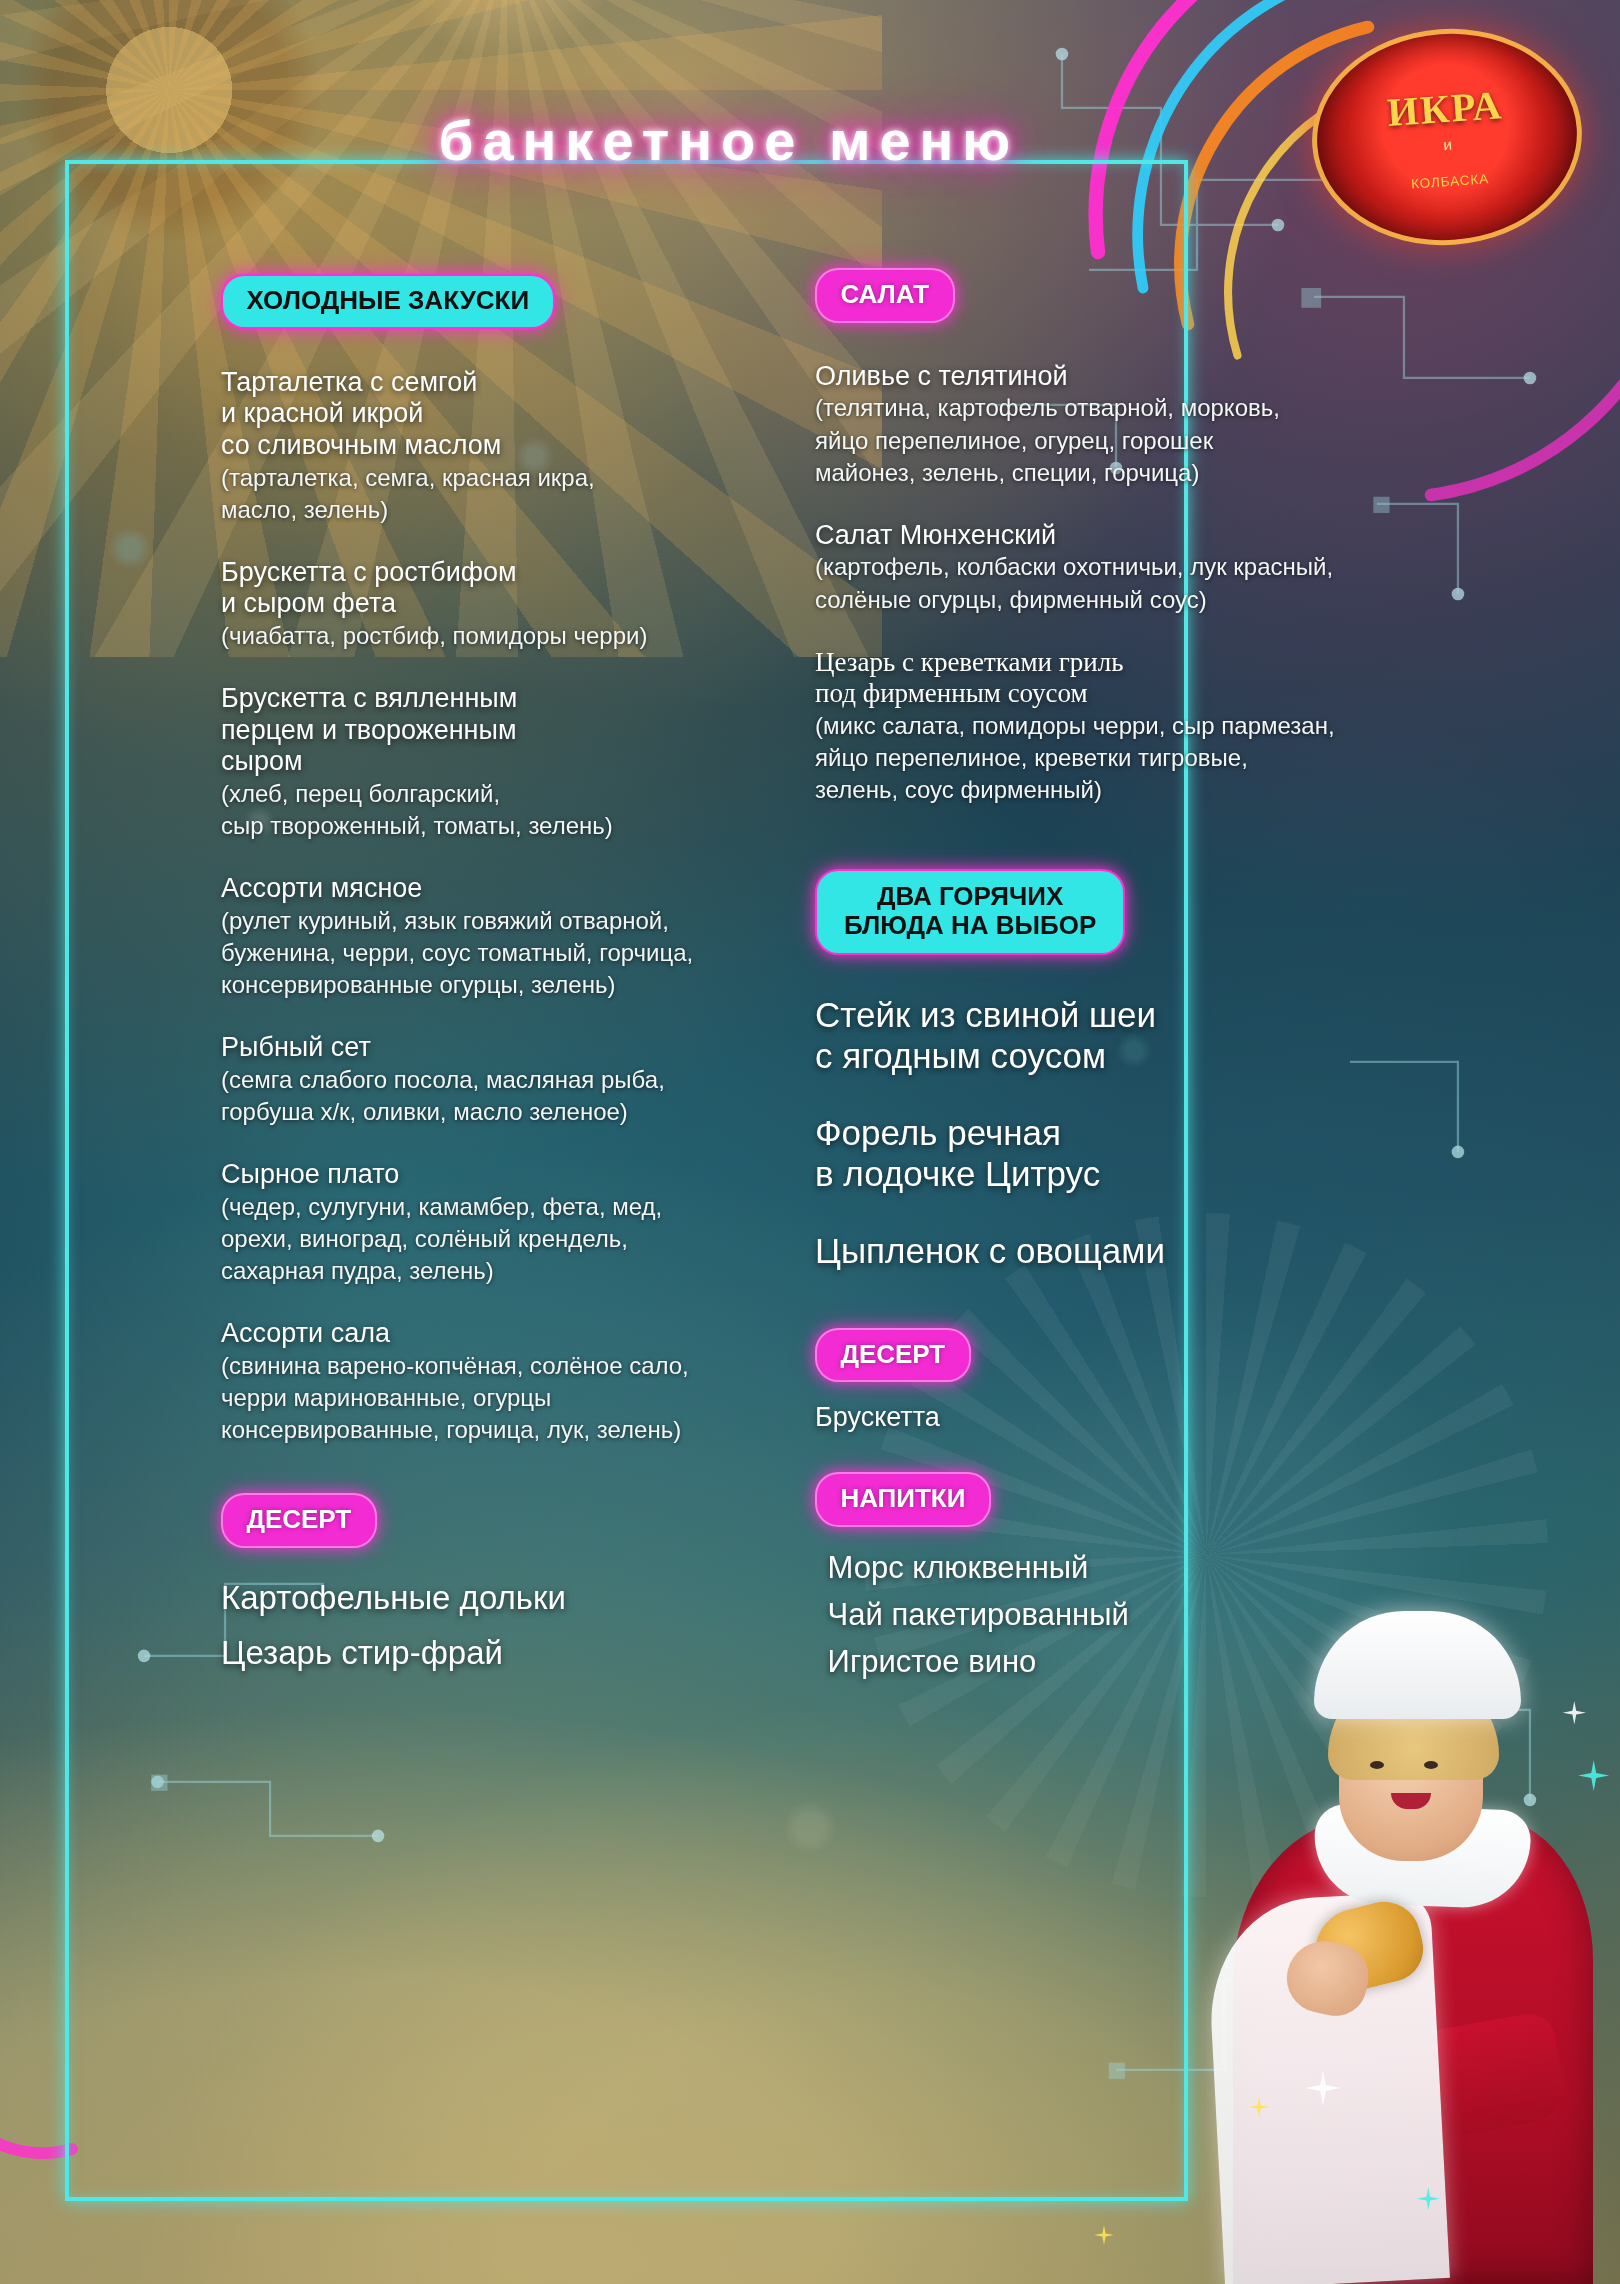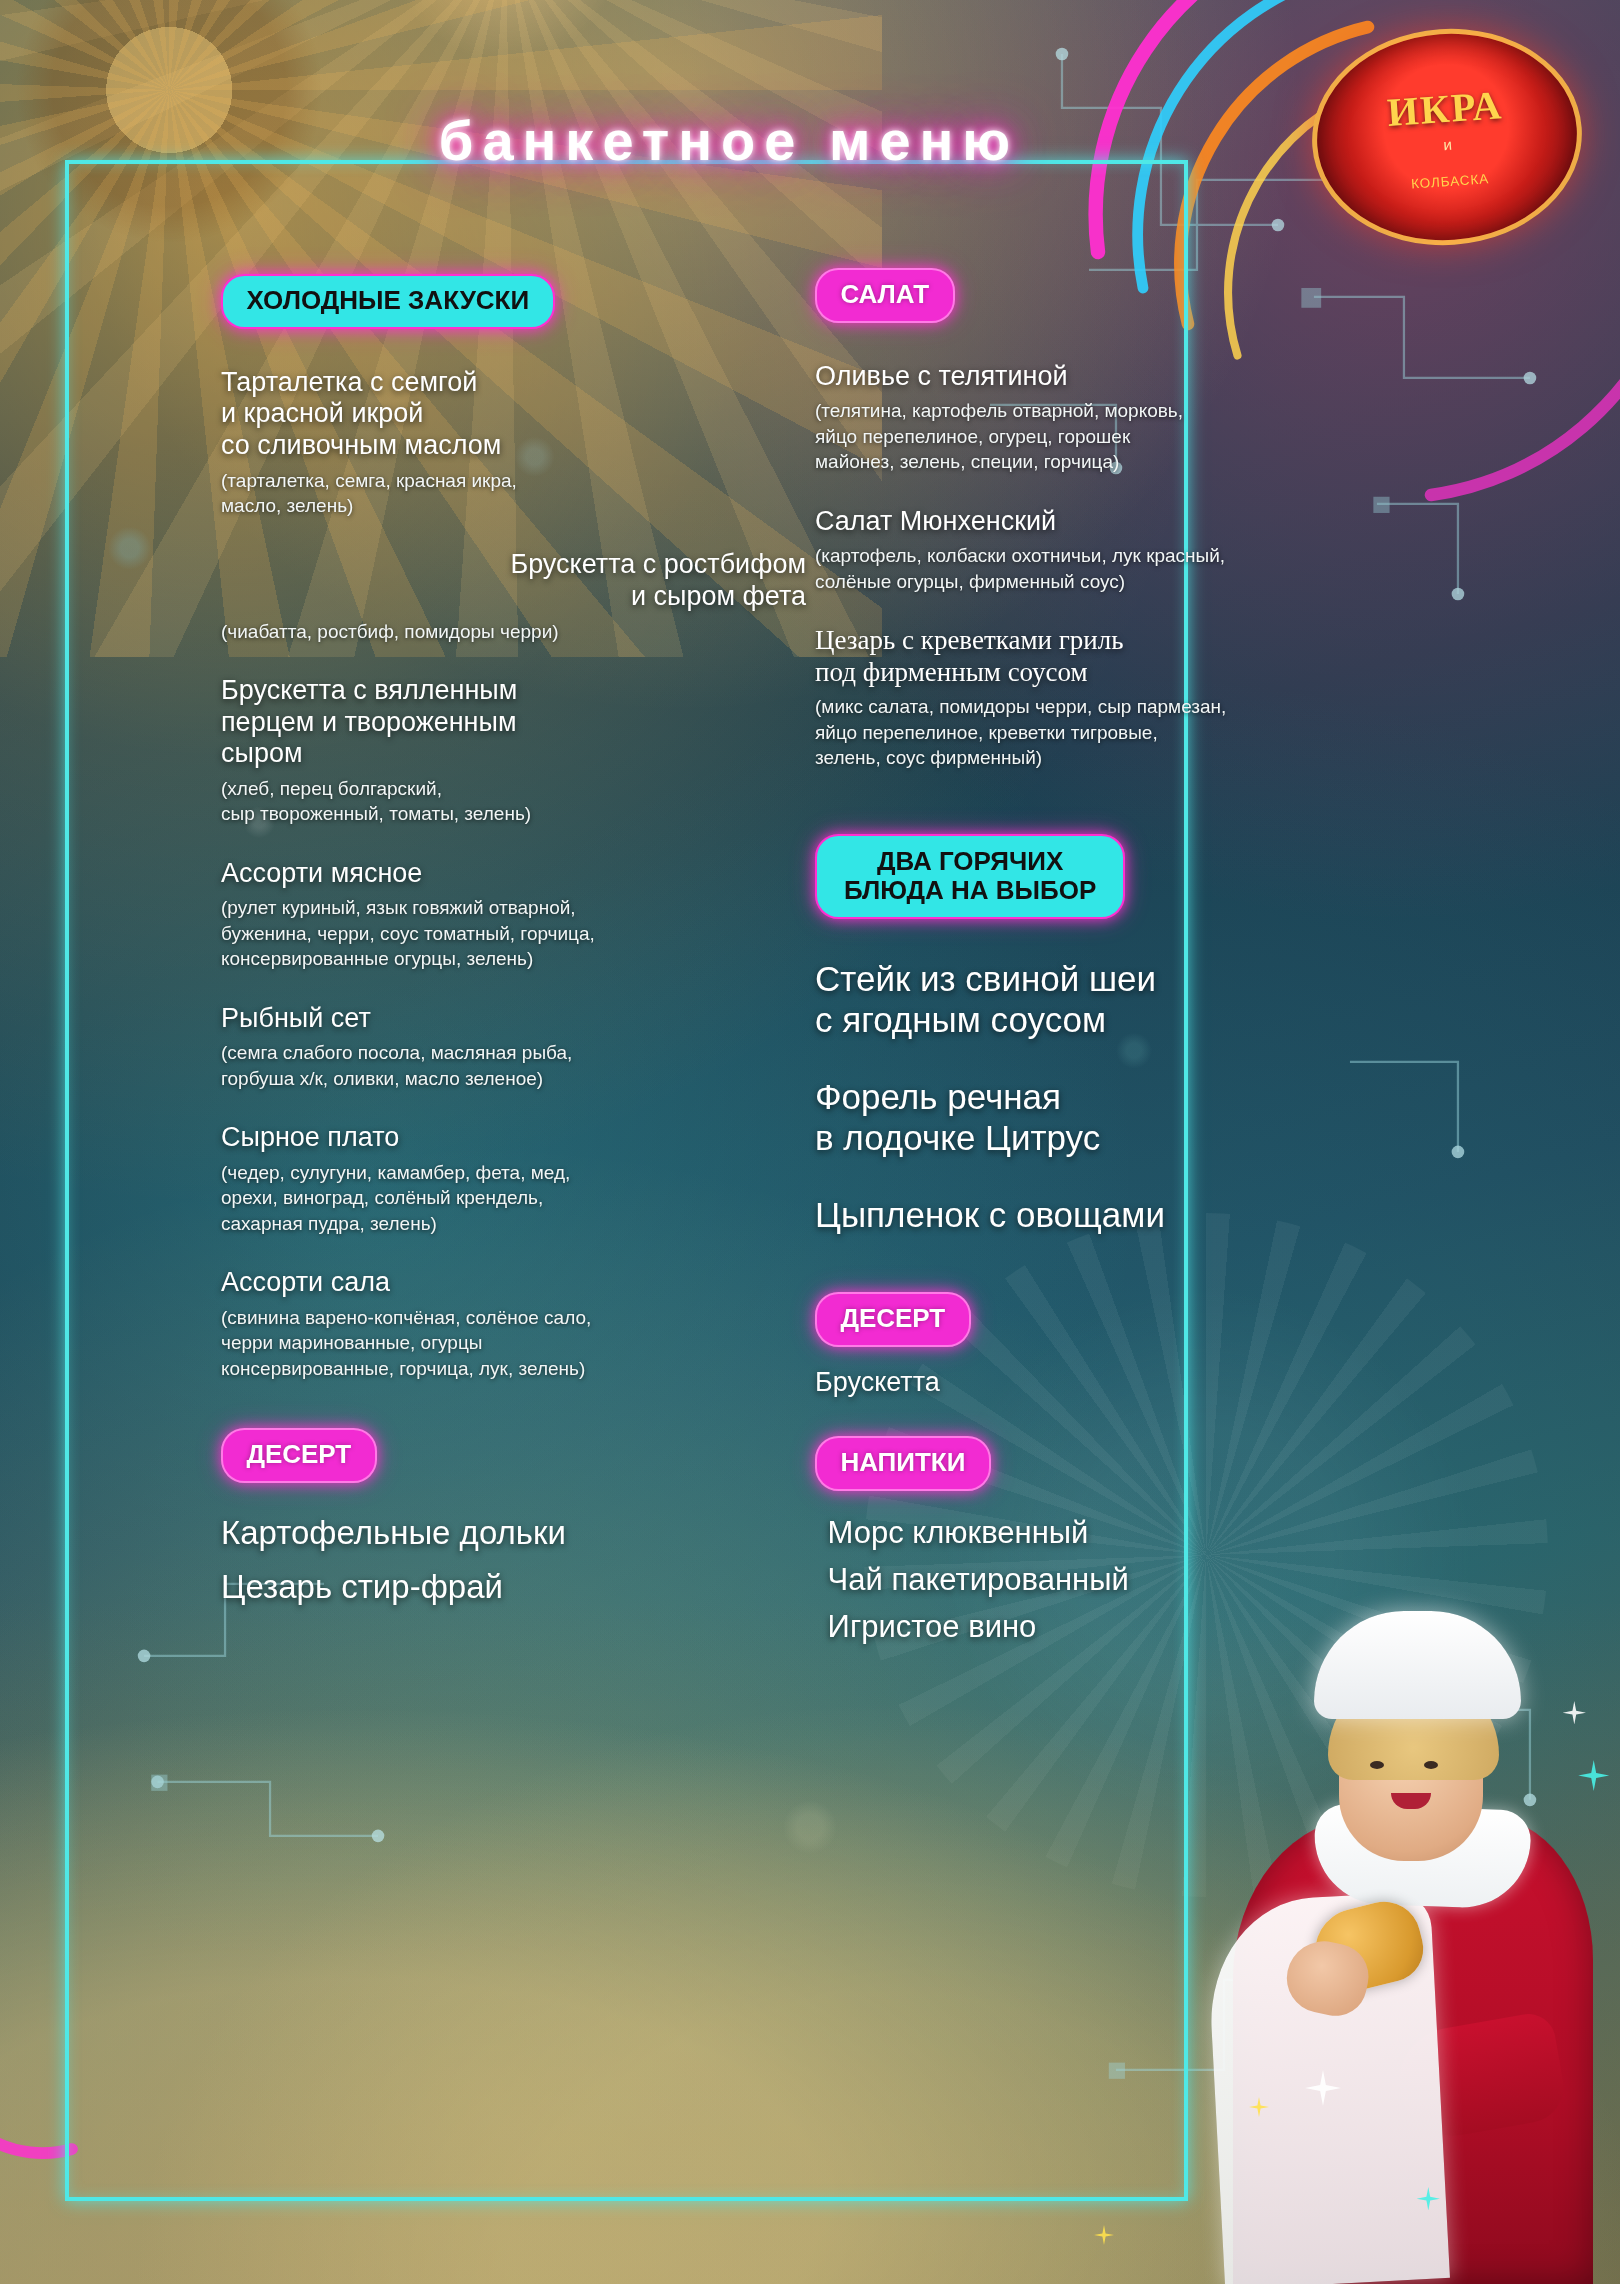--- a/index.html
+++ b/index.html
@@ -163,22 +163,22 @@
 
   
   .dish { margin-top: 23.4px; }
   .dish-name {
     font-size: 27px;
     color: #ffffff;
     line-height: 1.17;
     text-shadow: 0 1.8px 6.3px rgba(0,0,0,0.65);
   }
   .dish-ing {
-    margin-top: 6px;
-    font-size: 19px;
+    margin-top: 0;
+    font-size: 24px;
     color: #f2f6f6;
     line-height: 1.34;
     text-shadow: 0 0.9px 4.5px rgba(0,0,0,0.7);
   }
   .gap-lg { margin-top: 38px; }
   .gap-md { margin-top: 31px; }
 
   
   .hot .dish { margin-top: 36px; }
   .hot .dish-name { font-size: 35px; }
@@ -352,21 +352,21 @@
 
       <div class="dish gap-lg">
         <div class="dish-name" style="white-space: pre-line;">Тарталетка с семгой
 и красной икрой
 со сливочным маслом</div>
         <div class="dish-ing" style="white-space: pre-line;">(тарталетка, семга, красная икра,
 масло, зелень)</div>
       </div>
 
       <div class="dish gap-md">
-        <div class="dish-name" style="white-space: pre-line; text-align: right;">Брускетта с ростбифом
+        <div class="dish-name" style="white-space: pre-line;">Брускетта с ростбифом
 и сыром  фета</div>
         <div class="dish-ing">(чиабатта, ростбиф, помидоры  черри)</div>
       </div>
 
       <div class="dish gap-md">
         <div class="dish-name" style="white-space: pre-line;">Брускетта с вялленным
 перцем и твороженным
 сыром</div>
         <div class="dish-ing" style="white-space: pre-line;">(хлеб, перец болгарский,
 сыр твороженный,  томаты, зелень)</div>

